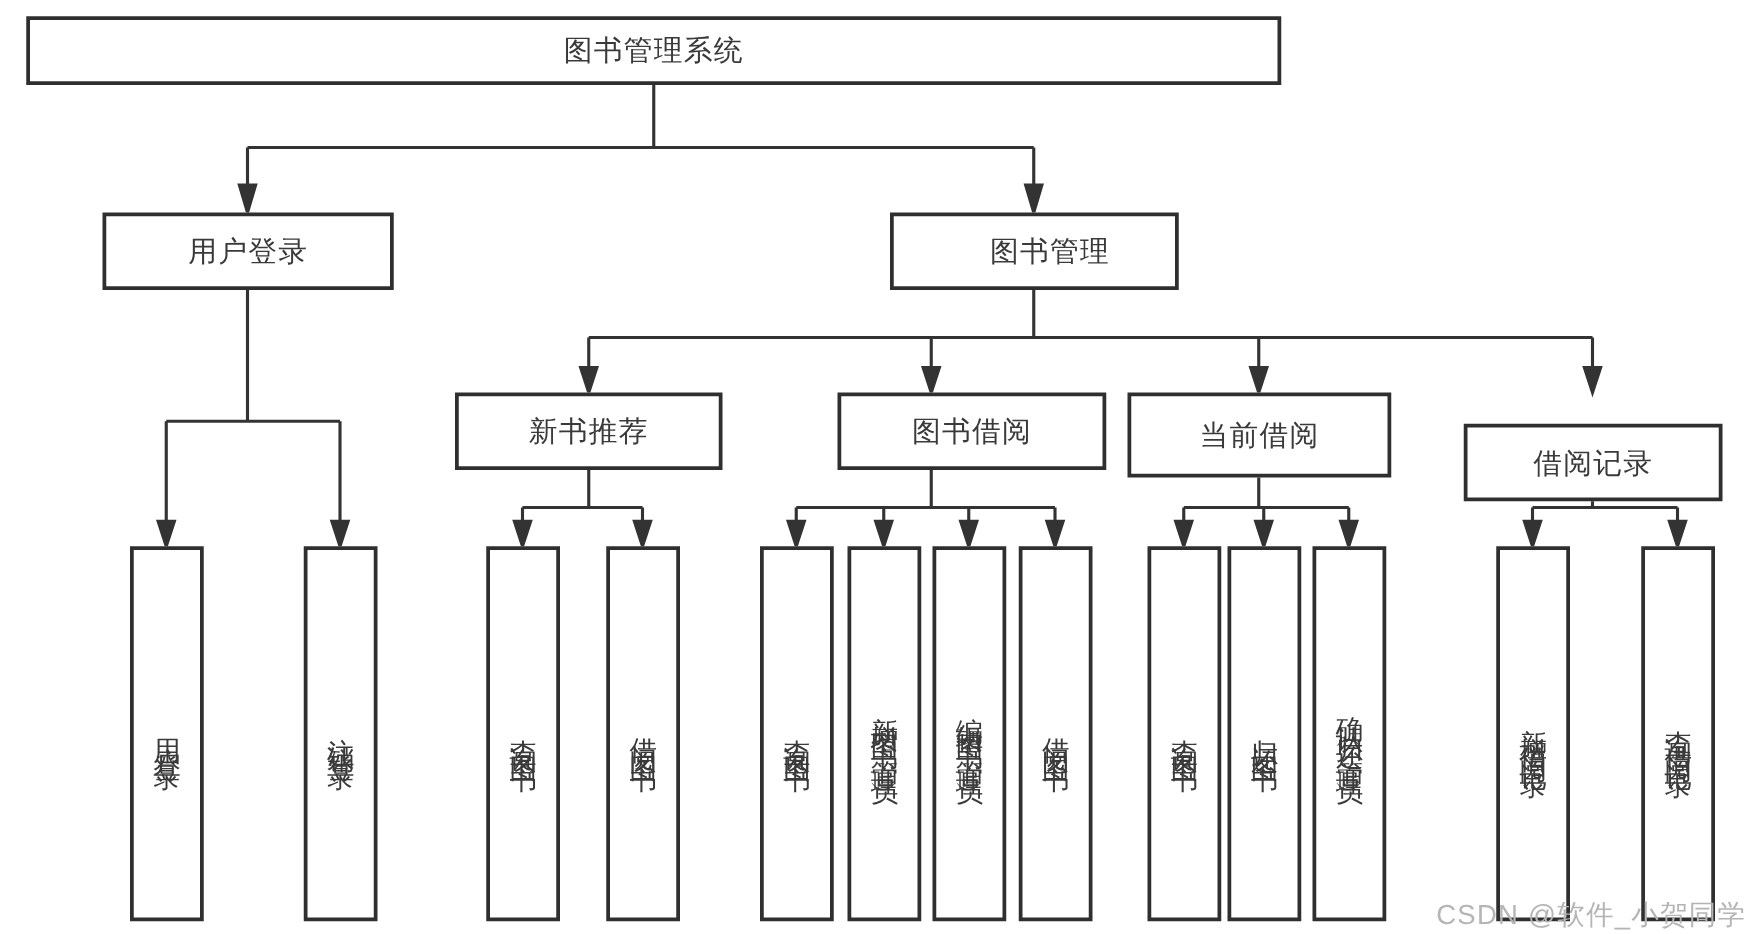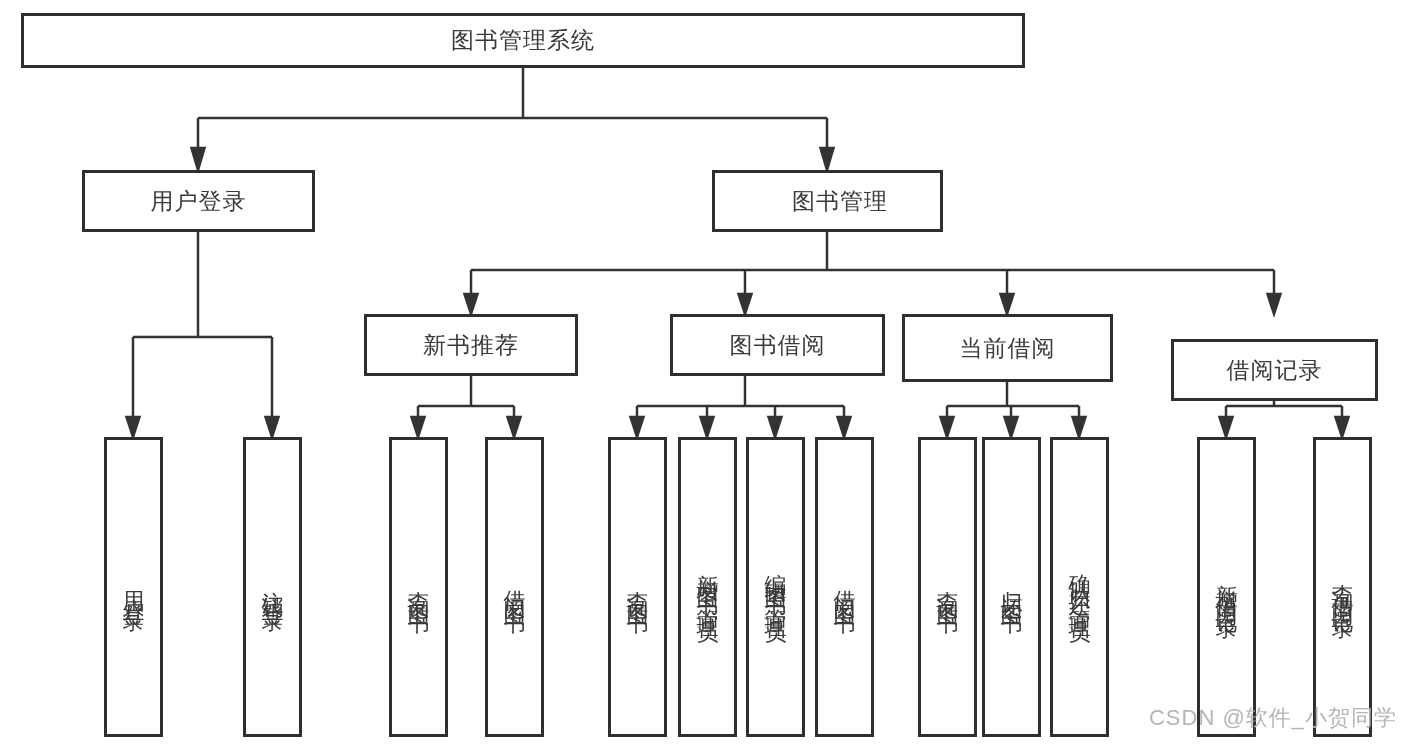--- a/index.html
+++ b/index.html
@@ -64,21 +64,21 @@
   .lf-b2 { left: 746px; }
   .lf-b3 { left: 815px; }
   .lf-c0 { left: 918px; }
   .lf-c1 { left: 982px; }
   .lf-c2 { left: 1050px; }
   .lf-d0 { left: 1197px; }
   .lf-d1 { left: 1313px; }
   .watermark {
     position: absolute;
     right: 8px;
-    bottom: 14px;
+    bottom: 0;
     font-size: 22px;
     color: #b5b5b5;
     letter-spacing: 1px;
     z-index: 5;
   }
   .wire { stroke: #333333; stroke-width: 2.5; fill: none; }
   .arrow { stroke: #333333; stroke-width: 2.5; fill: #333333; }
 </style>
 </head>
 <body>

